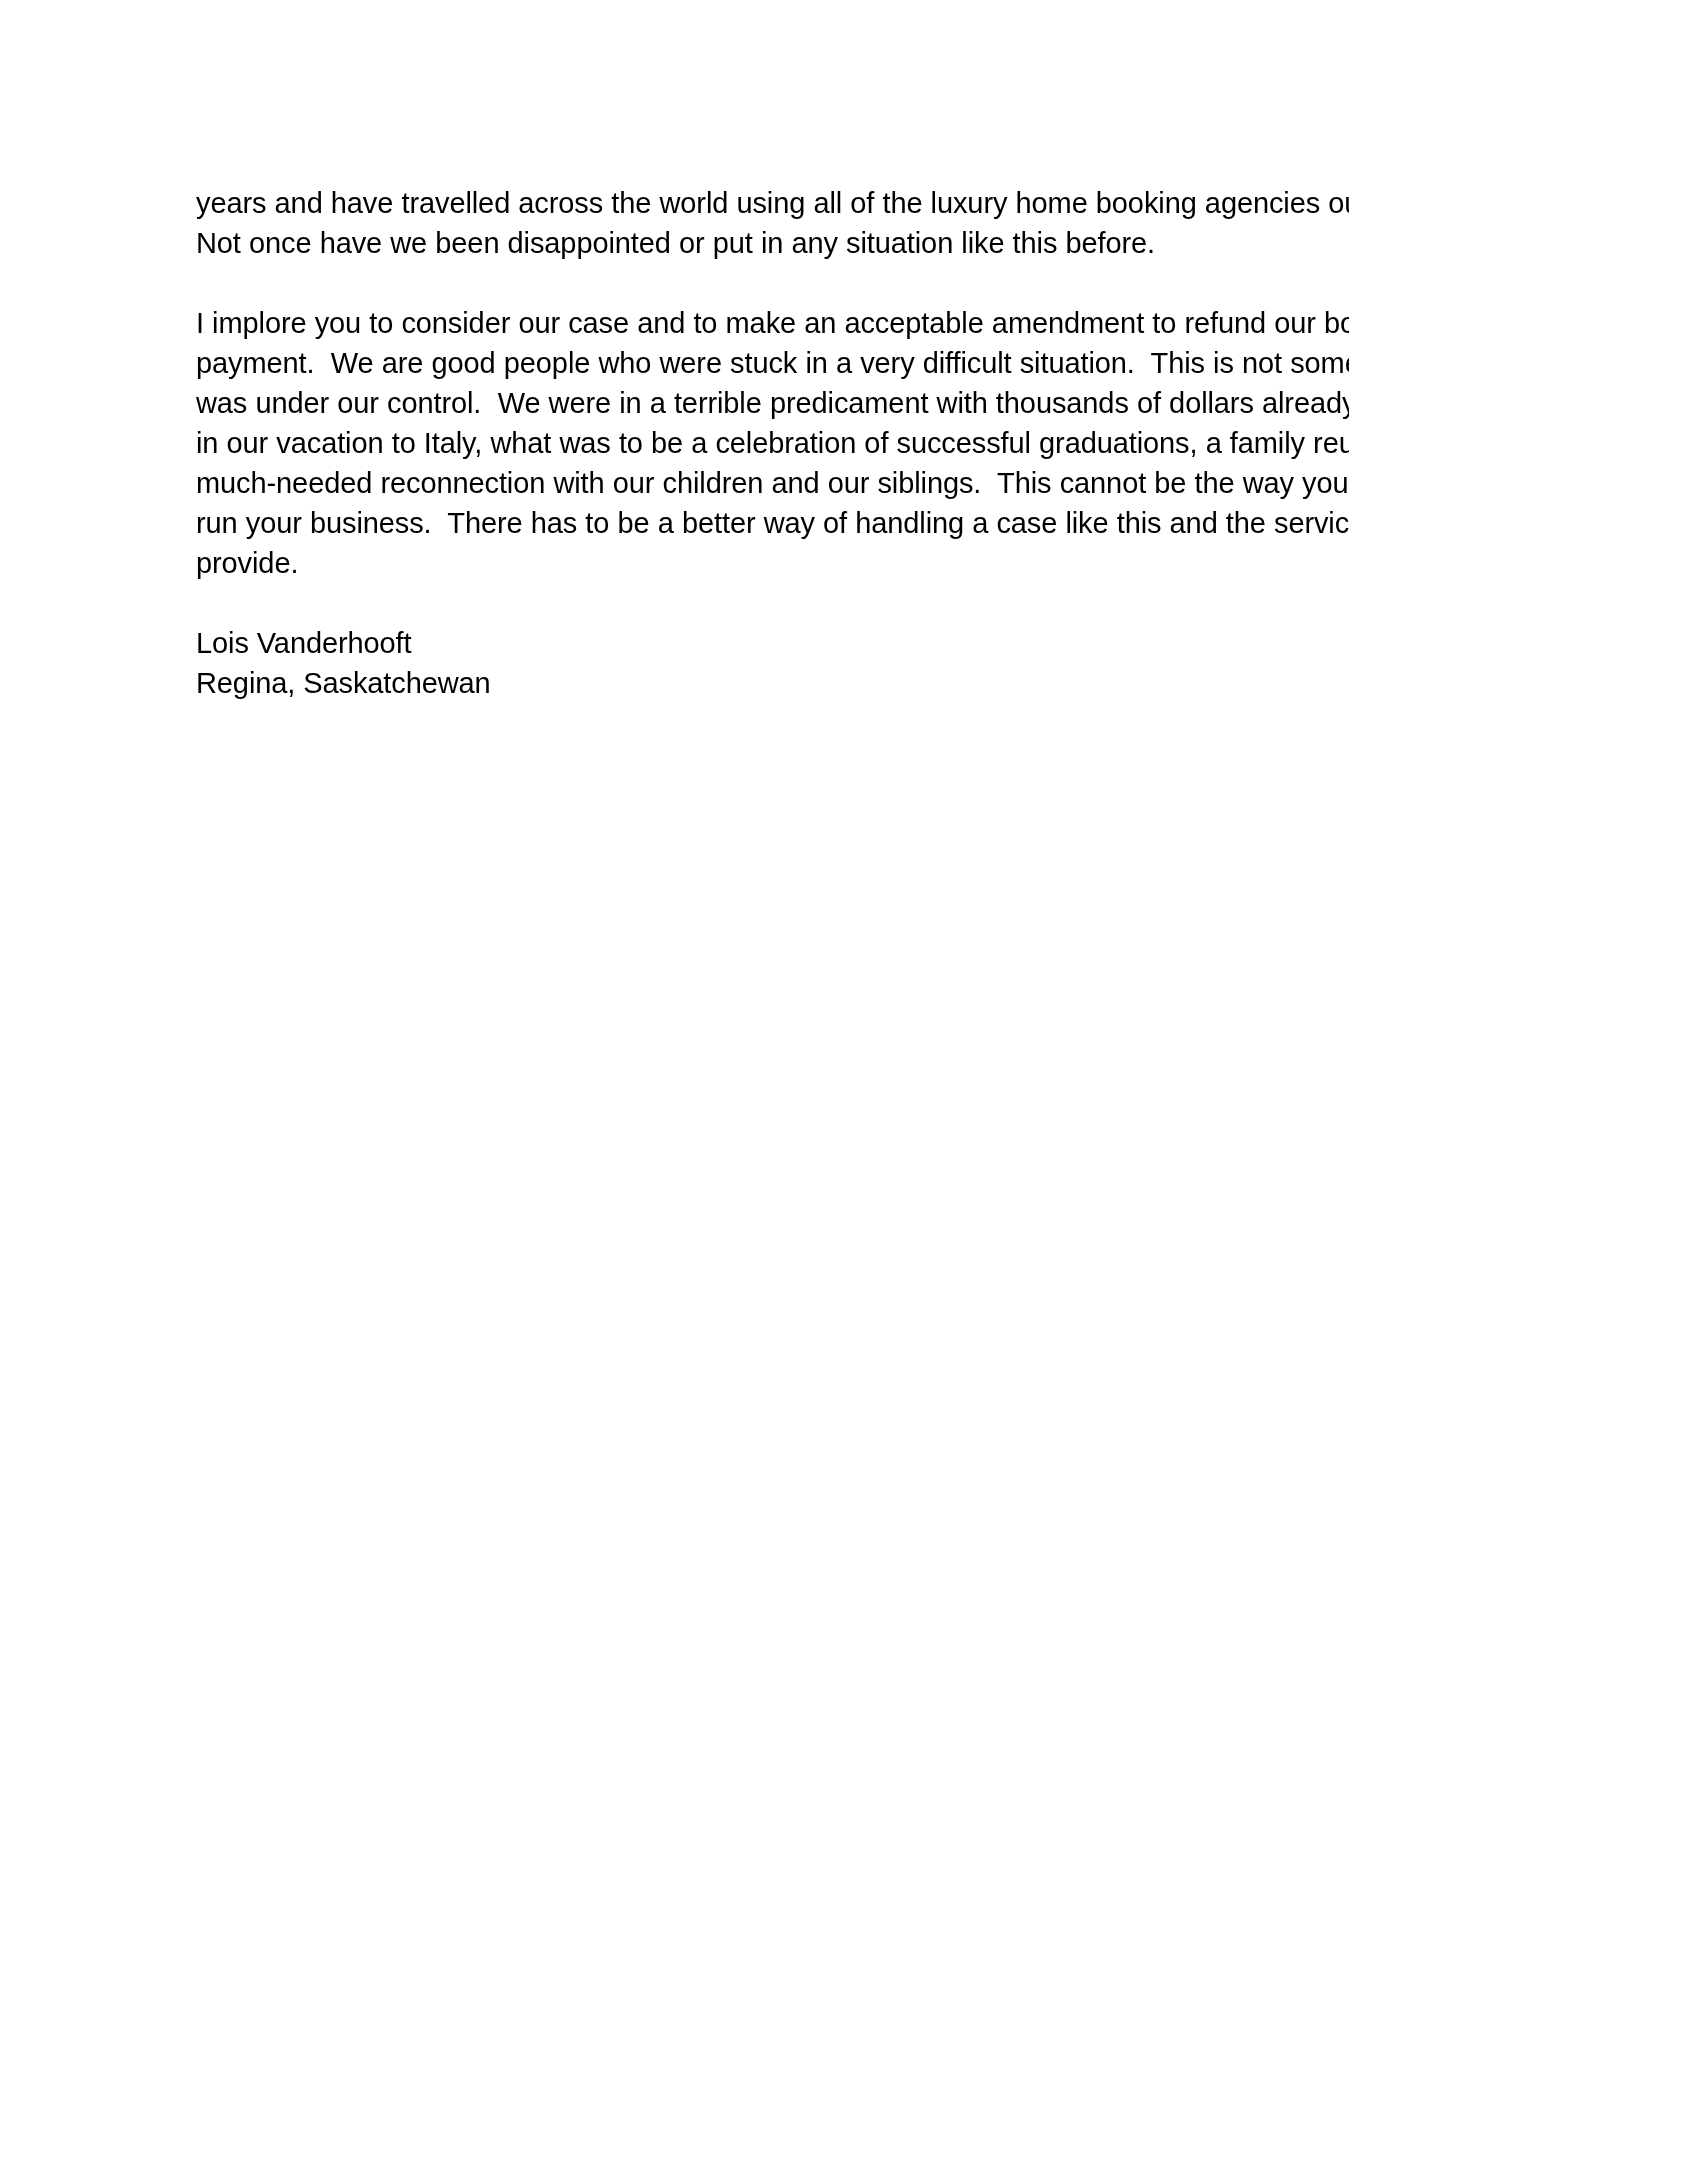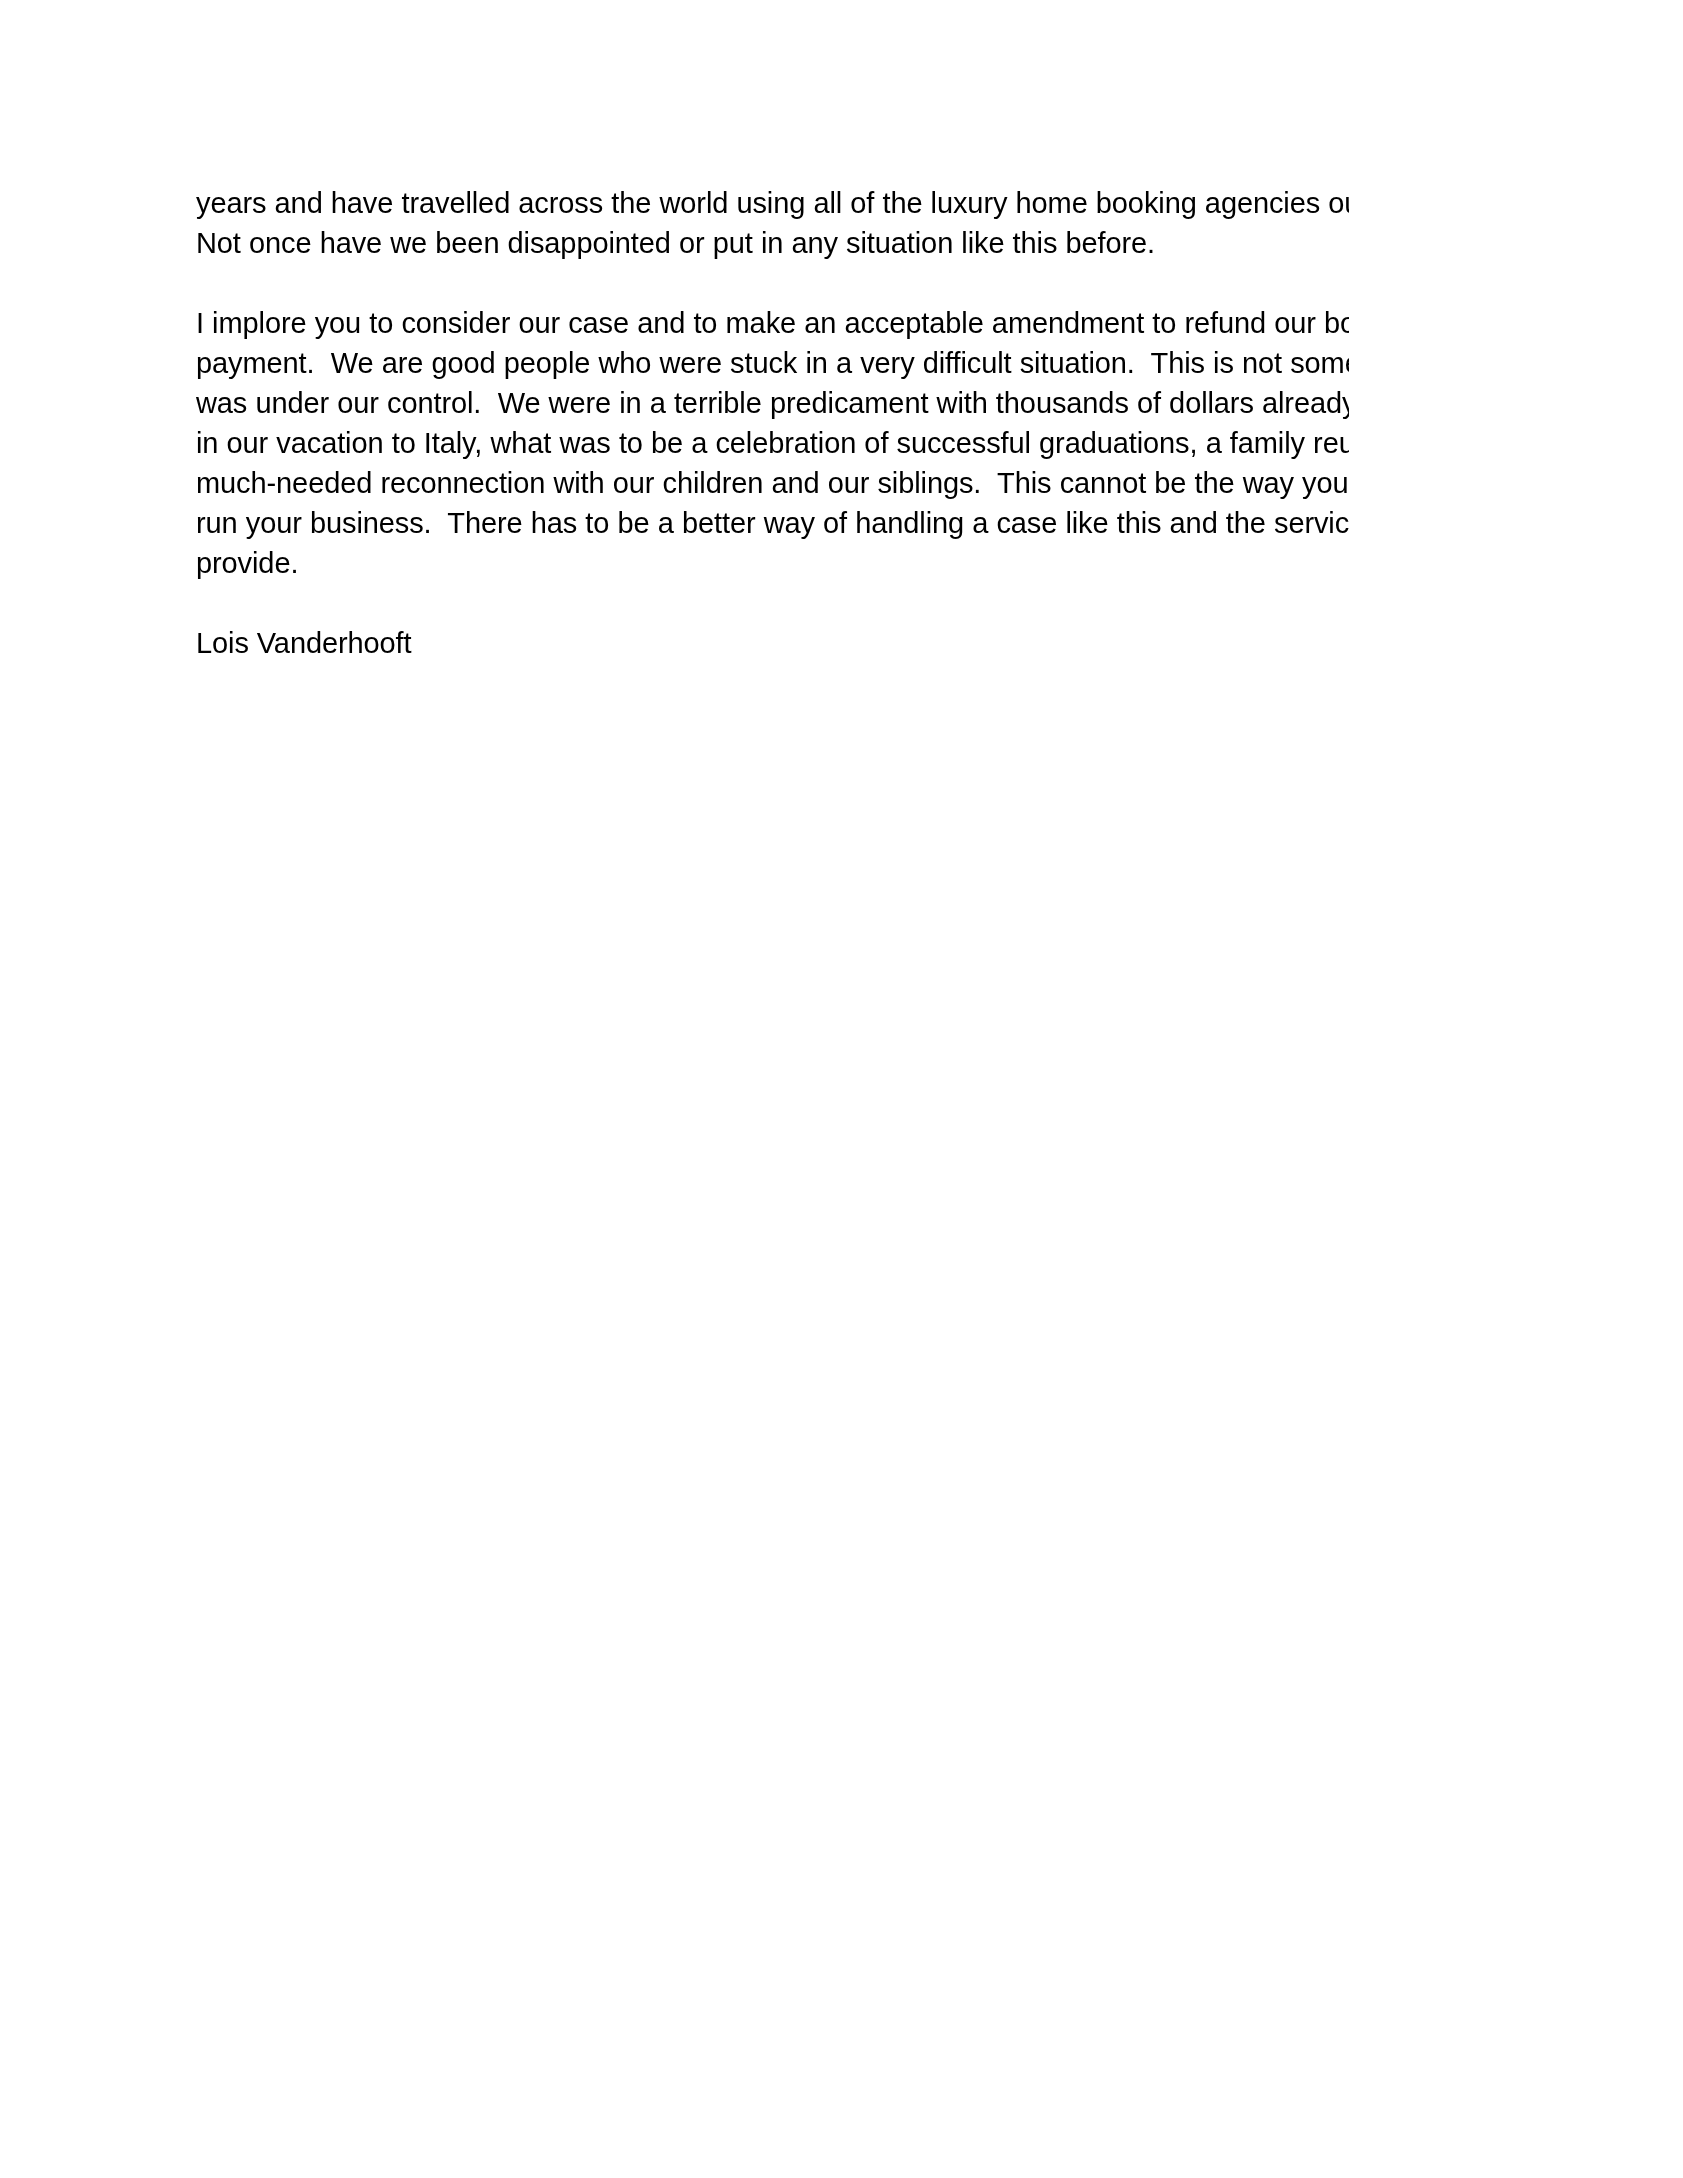--- a/index.html
+++ b/index.html
@@ -59,17 +59,18 @@
 <div class="page">
   <div class="doc-body">
 
     <p class="para">years and have travelled across the world using all of the luxury home booking agencies out there.  Not once have we been disappointed or put in any situation like this before.</p>
 
     <p class="para">I implore you to consider our case and to make an acceptable amendment to refund our booking payment.  We are good people who were stuck in a very difficult situation.  This is not something that was under our control.  We were in a terrible predicament with thousands of dollars already invested in our vacation to Italy, what was to be a celebration of successful graduations, a family reunion and a much-needed reconnection with our children and our siblings.  This cannot be the way you wish to run your business.  There has to be a better way of handling a case like this and the service you provide.</p>
 
 
     <div class="signature-block">
       <span class="sig-line">Lois Vanderhooft</span>
+      <span class="sig-line">Regina, Saskatchewan</span>
     </div>
 
   </div>
 </div>
 
 
 </body></html>

